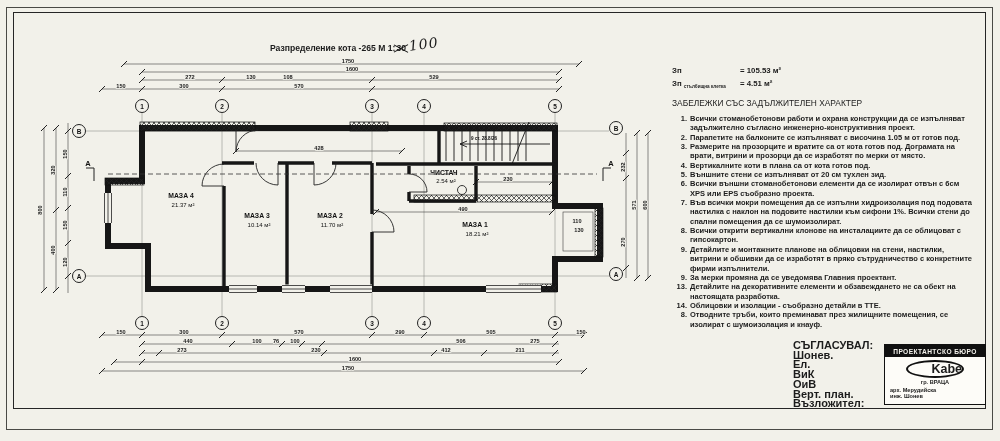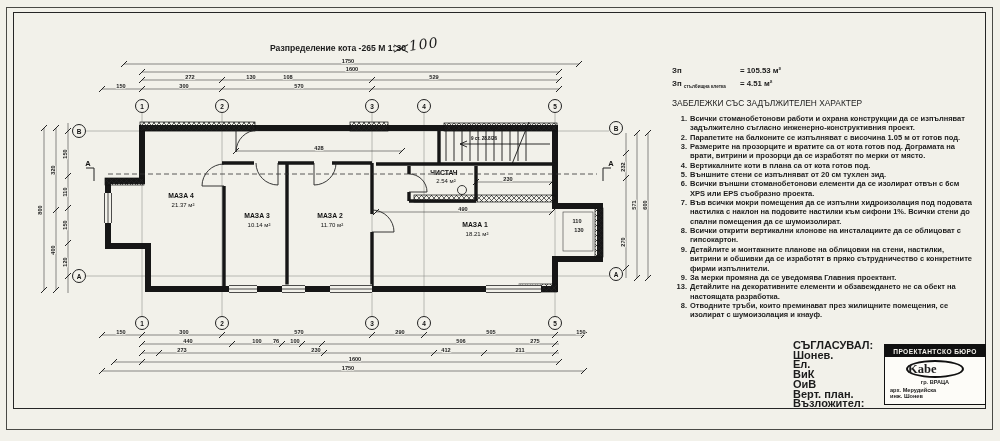--- a/index.html
+++ b/index.html
@@ -24,22 +24,22 @@
   .asub{font-size:4.6px;vertical-align:-2px;}
   .nh{font-size:8.4px;font-weight:normal;margin:7px 0 6px;}
   .note{display:flex;font-size:7.5px;font-weight:bold;line-height:9.35px;}
   .nn{width:15px;text-align:right;margin-right:3px;flex:none;}
   .nt{flex:1;}
 
   .approve{position:absolute;left:793px;top:341px;font-size:11px;font-weight:bold;line-height:9.7px;}
   .stamp{position:absolute;left:884px;top:344px;width:102px;height:61px;border:1.6px solid #101010;background:#fdfcf8;box-sizing:border-box;}
   .stamp-band{background:#101010;color:#f4f2ec;font-size:6.6px;font-weight:bold;text-align:center;
       padding:2.5px 0 2px;letter-spacing:.4px;}
-  .stamp-logo{margin:3px auto 0;width:54px;text-align:left;border:2px solid #101010;border-radius:50%;
-      font-size:12.5px;font-weight:bold;line-height:14px;background:#fdfcf8;font-family:Liberation Serif, serif;}
+  .stamp-logo{margin:3px auto 0;width:54px;text-align:right;border:2px solid #101010;border-radius:50%;
+      font-size:12.5px;font-weight:bold;line-height:14px;background:#fdfcf8;}
   .stamp-city{text-align:center;font-size:5.6px;font-weight:bold;margin-top:1px;}
   .stamp-names{font-size:5.6px;font-weight:bold;padding-left:5px;line-height:6.6px;margin-top:2px;}
 
   
   .plan{position:absolute;left:14px;top:18px;}
   .ext{fill:none;stroke:#161616;stroke-width:6;}
   .int{fill:none;stroke:#161616;stroke-width:3.4;}
   .thin{fill:none;stroke:#3c3c3c;stroke-width:.6;}
   .ax{stroke:#8a8a84;stroke-width:.55;}
   .dash{fill:none;stroke:#333;stroke-width:.8;stroke-dasharray:5 3;}
@@ -294,20 +294,24 @@
       </div>
     <div class="note">
         <span class="nn">9.</span>
         <span class="nt">За мерки промяна да се уведомява Главния проектант.</span>
       </div>
     <div class="note">
         <span class="nn">13.</span>
         <span class="nt">Детайлите на декоративните елементи и обзавеждането не са обект на настоящата разработка.</span>
       </div>
     <div class="note">
+        <span class="nn">14.</span>
+        <span class="nt">Облицовки и изолации - съобразно детайли в ТТЕ.</span>
+      </div>
+    <div class="note">
         <span class="nn">8.</span>
         <span class="nt">Отводните тръби, които преминават през жилищните помещения, се изолират с шумоизолация и кнауф.</span>
       </div>
   </div>
 
   <div class="approve">
     <div>СЪГЛАСУВАЛ:</div>
     <div>Шонев.</div>
     <div>Ел.</div>
     <div>ВиК</div>

